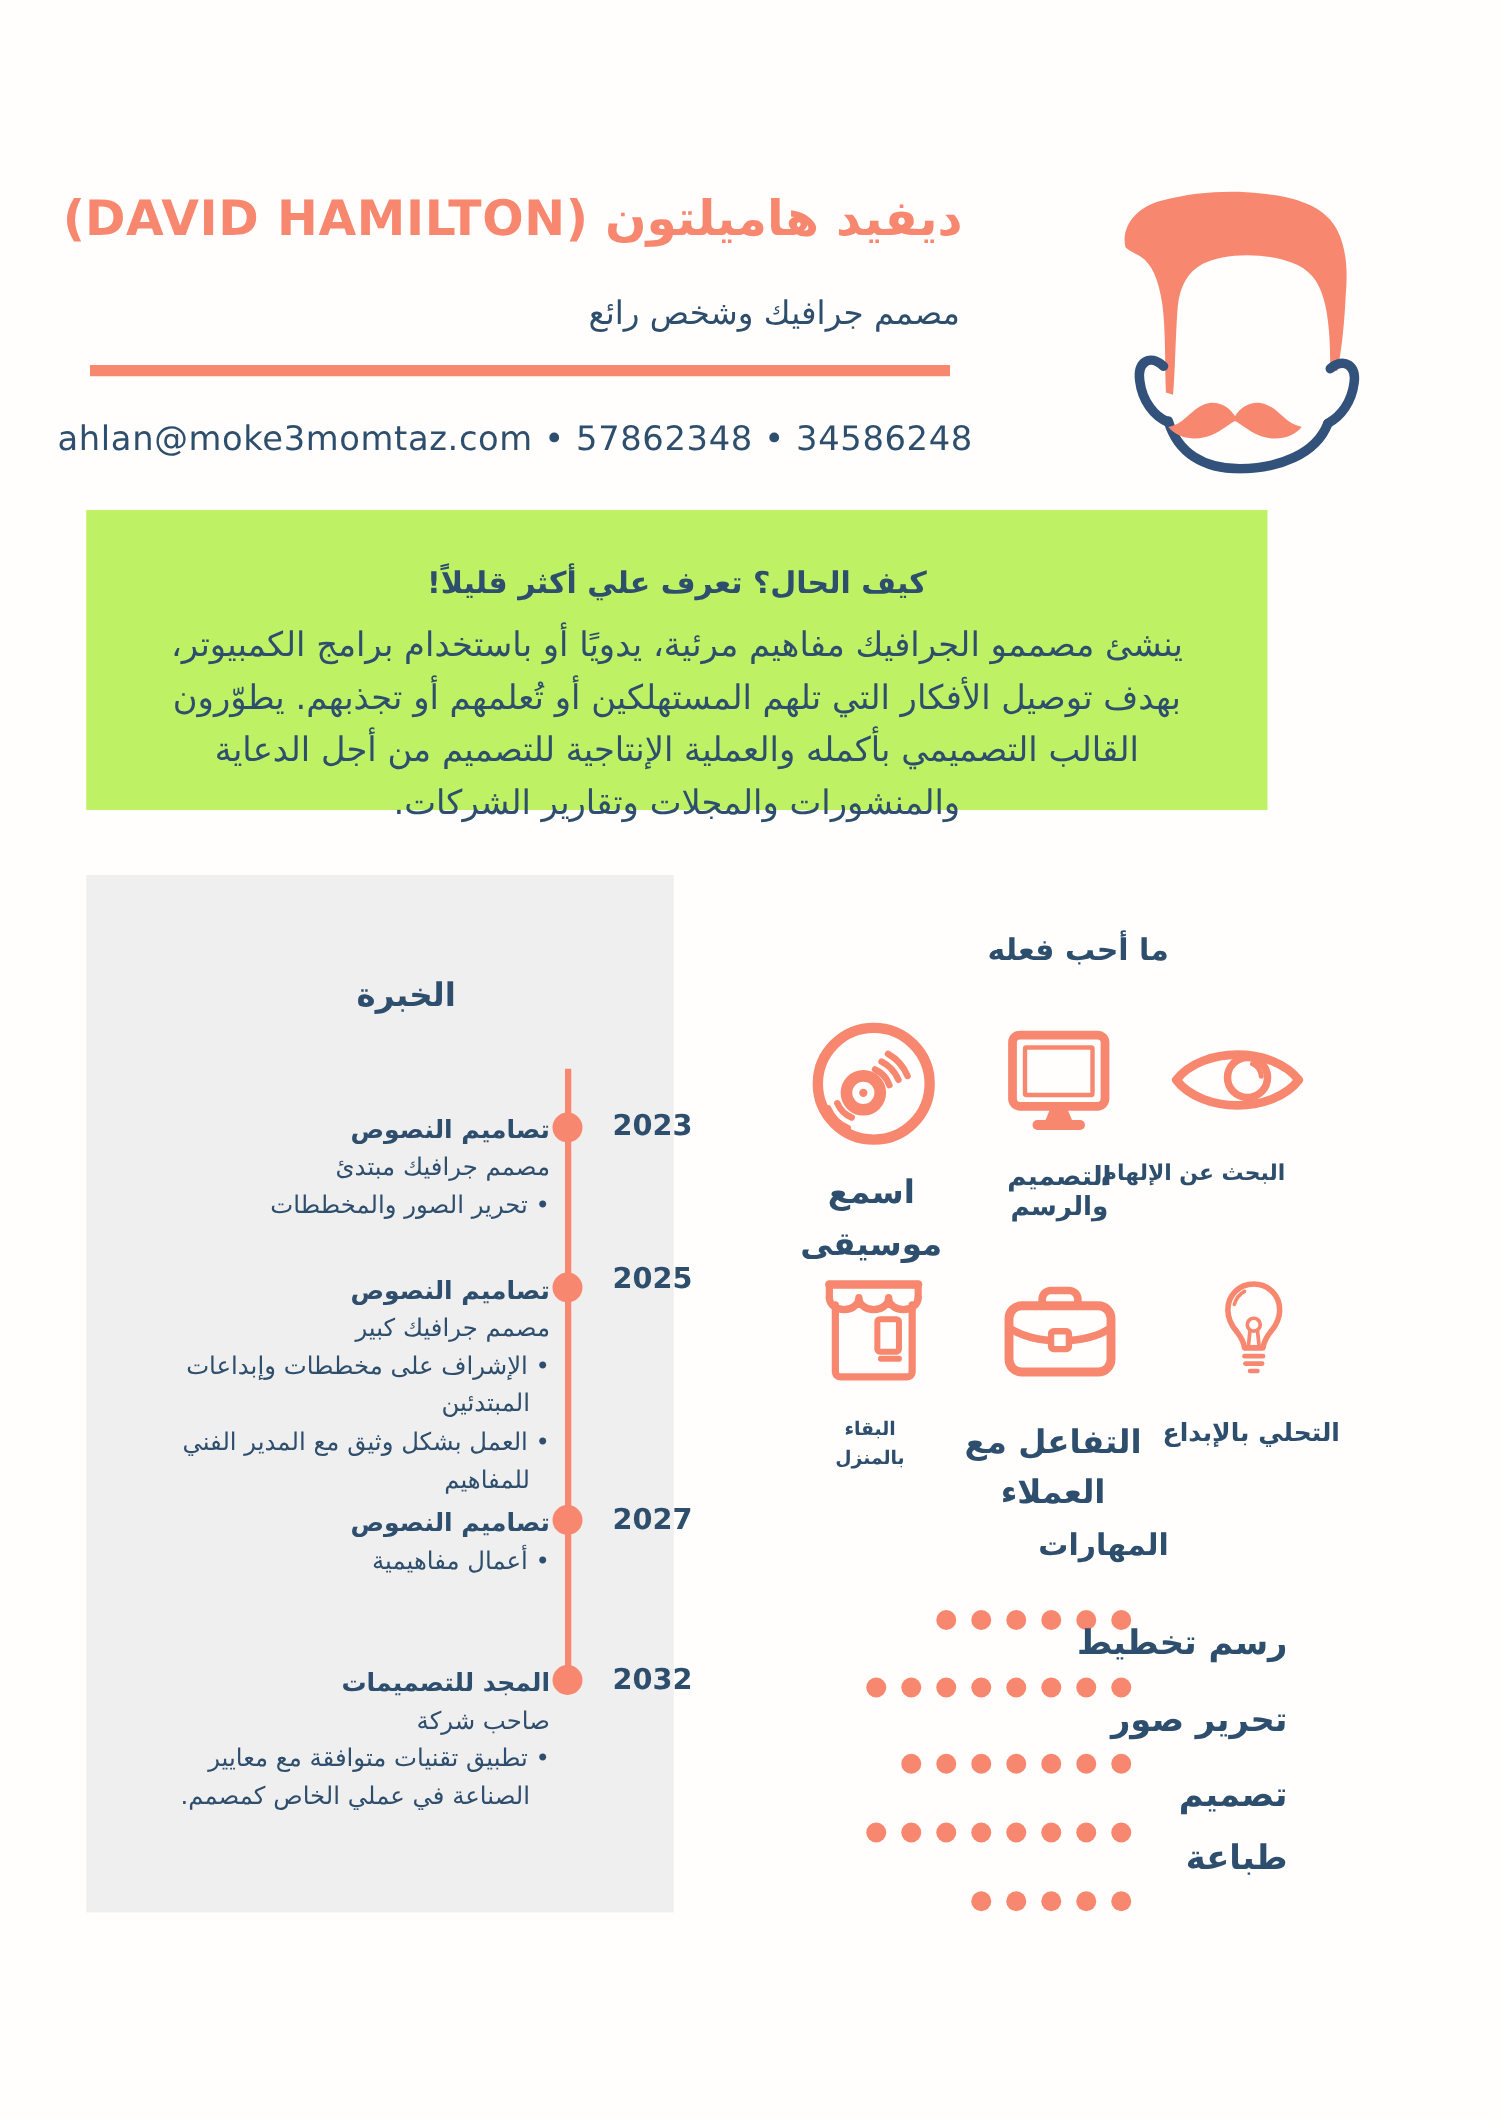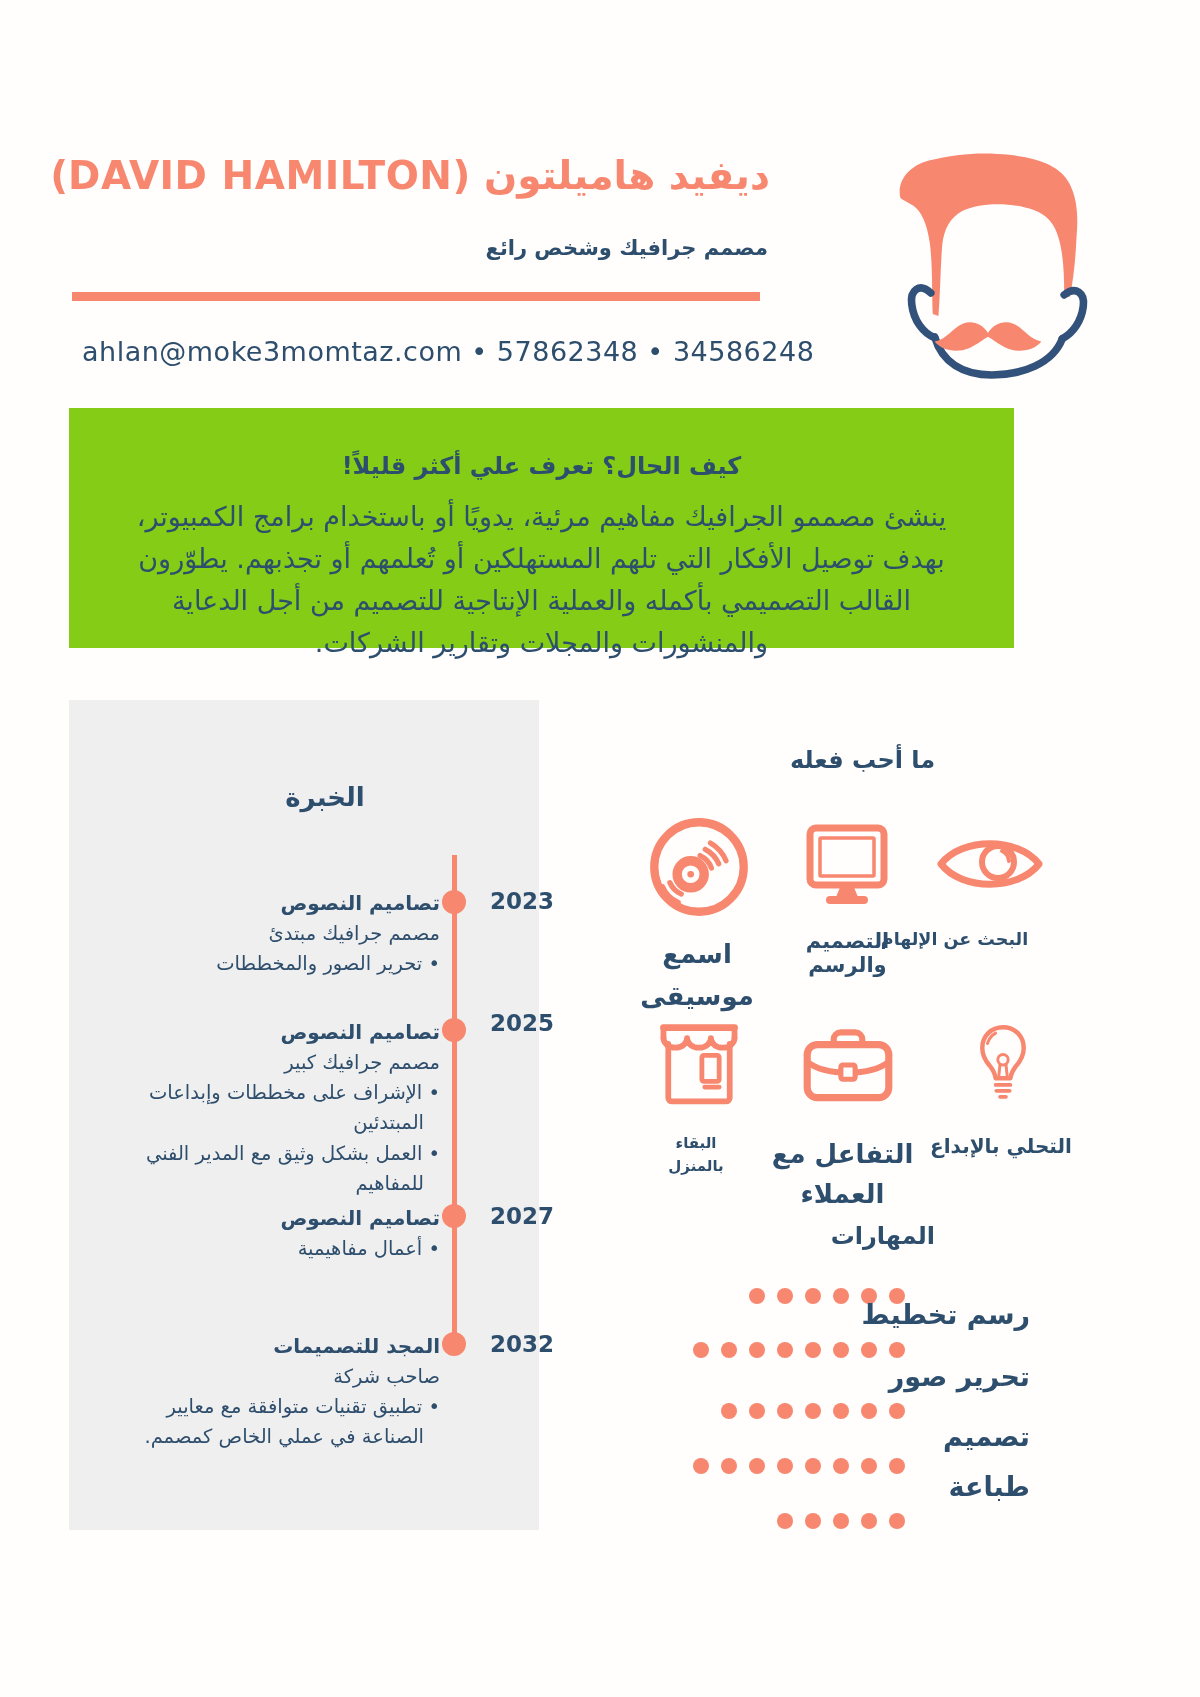--- a/index.html
+++ b/index.html
@@ -5,27 +5,27 @@
   html,body{margin:0;padding:0;background:#e8e8e8;}
   .page{
     position:relative;width:1200px;height:1697px;margin:0 auto;
     background:#fffefc;overflow:hidden;direction:rtl;
     font-family:"DejaVu Sans",sans-serif;color:#2e4e6d;padding-left:16px;
   }
   .x{position:absolute;}
 
   
   .name{top:153px;right:430px;font-size:39px;font-weight:bold;color:#f8876f;white-space:nowrap;letter-spacing:.5px;}
-  .tagline{top:236px;right:432px;font-size:21px;font-weight:bold;white-space:nowrap;}
+  .tagline{top:236px;right:432px;font-size:26px;font-weight:normal;white-space:nowrap;}
   .rule{top:292px;left:88px;width:688px;height:9px;background:#f8876f;}
-  .contact{top:336px;left:62px;direction:ltr;font-size:27px;letter-spacing:.5px;white-space:nowrap;margin-left:36px;}
+  .contact{top:336px;left:62px;direction:ltr;font-size:27px;letter-spacing:.5px;white-space:nowrap;}
   .face{left:903px;top:152px;width:202px;height:230px;}
 
   
-  .about{left:85px;top:408px;width:945px;height:240px;background:#84cc16;text-align:center;}
+  .about{left:85px;top:408px;width:945px;height:240px;background:#bef264;text-align:center;}
   .about-title{margin:44px 20px 0;font-size:24px;font-weight:bold;}
   .about-body{margin:16px auto 0;width:852px;font-size:27px;line-height:1.56;}
 
   
   .exp-panel{left:85px;top:700px;width:470px;height:830px;background:#f0efef;}
   .exp-title{left:85px;top:782px;width:512px;text-align:center;font-size:26px;font-weight:bold;}
   .tl-line{left:468px;top:855px;width:5px;height:490px;background:#f8876f;}
   .tl-dot{left:458px;width:24px;height:24px;border-radius:50%;background:#f8876f;}
   .year{left:506px;font-size:23px;font-weight:bold;direction:ltr;}
   .entry{right:760px;width:336px;font-size:19.5px;line-height:1.55;text-align:right;}

